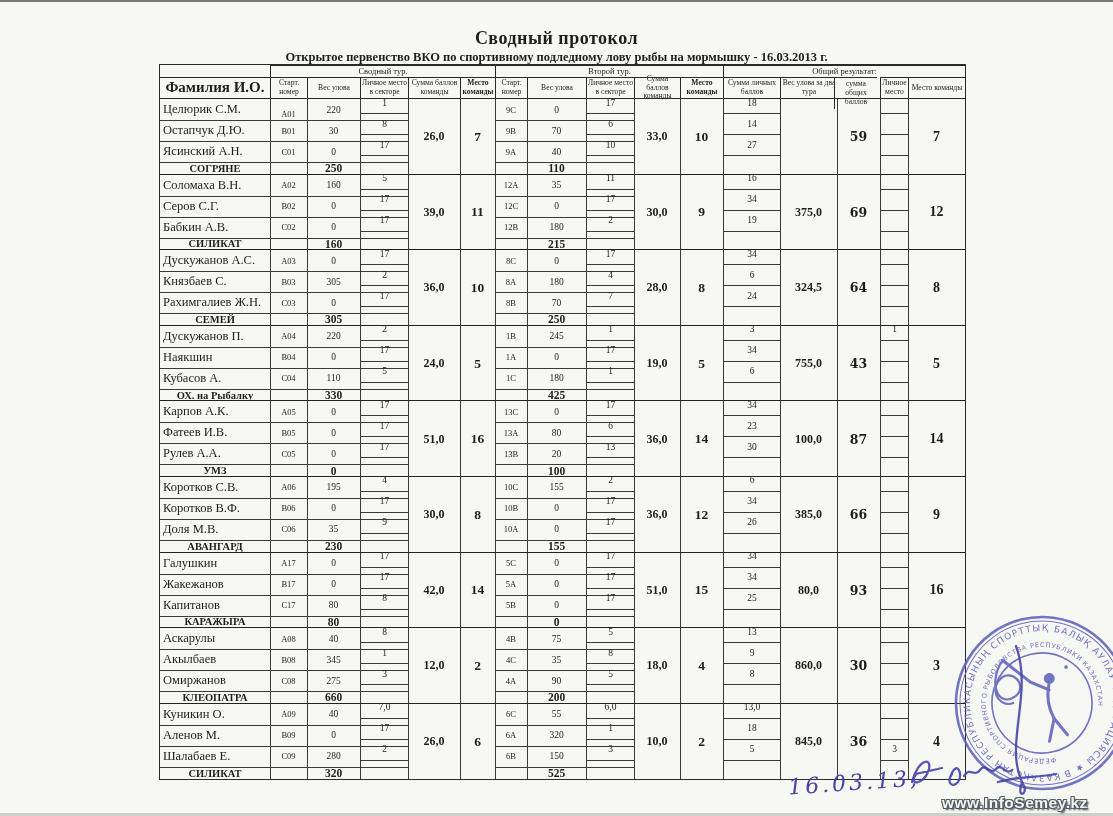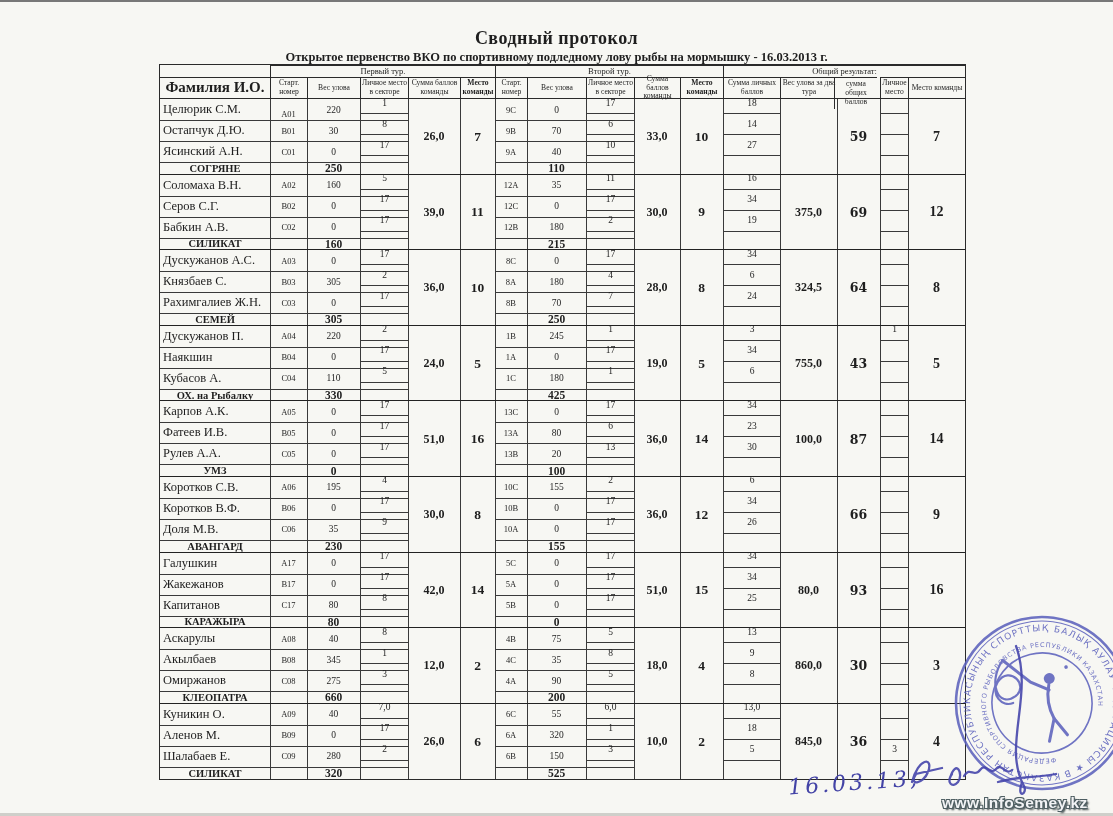--- a/index.html
+++ b/index.html
@@ -49,21 +49,21 @@
 <body>
 
 <div class="page">
   <div class="scan-edge-top"></div>
 
   <div class="title">Сводный протокол</div>
   <div class="subtitle">Открытое первенство ВКО по спортивному подледному  лову рыбы на мормышку - 16.03.2013 г.</div>
 
   <div class="tbl">
     <div class="hdr">
-        <div class="hcell grp" style="left:110px;top:0;width:225px;height:12px">Первый тур.</div>
+        <div class="hcell grp" style="left:110px;top:0;width:225px;height:12px">Сводный тур.</div>
         <div class="hcell grp" style="left:335px;top:0;width:228px;height:12px">Второй тур.</div>
         <div class="hcell grp" style="left:563px;top:0;width:242px;height:12px">Общий результат:</div>
         <div class="hcell namehdr noline" style="left:0;top:12px;width:110px;height:21px;border-top:1px solid #2a2a2a">Фамилия И.О.</div>
         <div class="hcell" style="left:110px;top:12px;width:37px;height:21px;">Старт. номер</div>
         <div class="hcell" style="left:147px;top:12px;width:53px;height:21px;">Вес улова</div>
         <div class="hcell" style="left:200px;top:12px;width:48px;height:21px;">Личное место в секторе</div>
         <div class="hcell" style="left:248px;top:12px;width:52px;height:21px;">Сумма баллов команды</div>
         <div class="hcell" style="left:300px;top:12px;width:35px;height:21px;font-weight:bold;">Место команды</div>
         <div class="hcell" style="left:335px;top:12px;width:32px;height:21px;">Старт. номер</div>
         <div class="hcell" style="left:367px;top:12px;width:59px;height:21px;">Вес улова</div>
@@ -449,20 +449,21 @@
           <div class="mini" style="left:721px;top:14px;width:27px;height:21px"></div>
           <div class="mini" style="left:721px;top:35px;width:27px;height:21px"></div>
           <div class="mini" style="left:721px;top:56px;width:27px;height:21px"></div>
           <div class="cell tname" style="left:0px;top:63px;width:110px;height:12.6px">АВАНГАРД</div>
           <div class="cell ttot" style="left:147px;top:63px;width:53px;height:12.6px">230</div>
           <div class="cell ttot" style="left:367px;top:63px;width:59px;height:12.6px">155</div>
           <div class="cell csum" style="left:248px;top:0px;width:52px;height:75.6px">30,0</div>
           <div class="cell cplace" style="left:300px;top:0px;width:35px;height:75.6px">8</div>
           <div class="cell csum" style="left:474px;top:0px;width:46px;height:75.6px">36,0</div>
           <div class="cell cplace" style="left:520px;top:0px;width:43px;height:75.6px">12</div>
+          <div class="cell csum" style="left:620px;top:0px;width:57px;height:75.6px">385,0</div>
           <div class="cell ctot" style="left:677px;top:0px;width:43px;height:75.6px">66</div>
           <div class="cell cbig" style="left:748px;top:0px;width:57px;height:75.6px">9</div>
         </div>
         <div class="block" style="overflow: hidden;">
           <div class="vl" style="left:110px"></div>
           <div class="vl" style="left:147px"></div>
           <div class="vl" style="left:200px"></div>
           <div class="vl" style="left:248px"></div>
           <div class="vl" style="left:300px"></div>
           <div class="vl" style="left:335px"></div>

